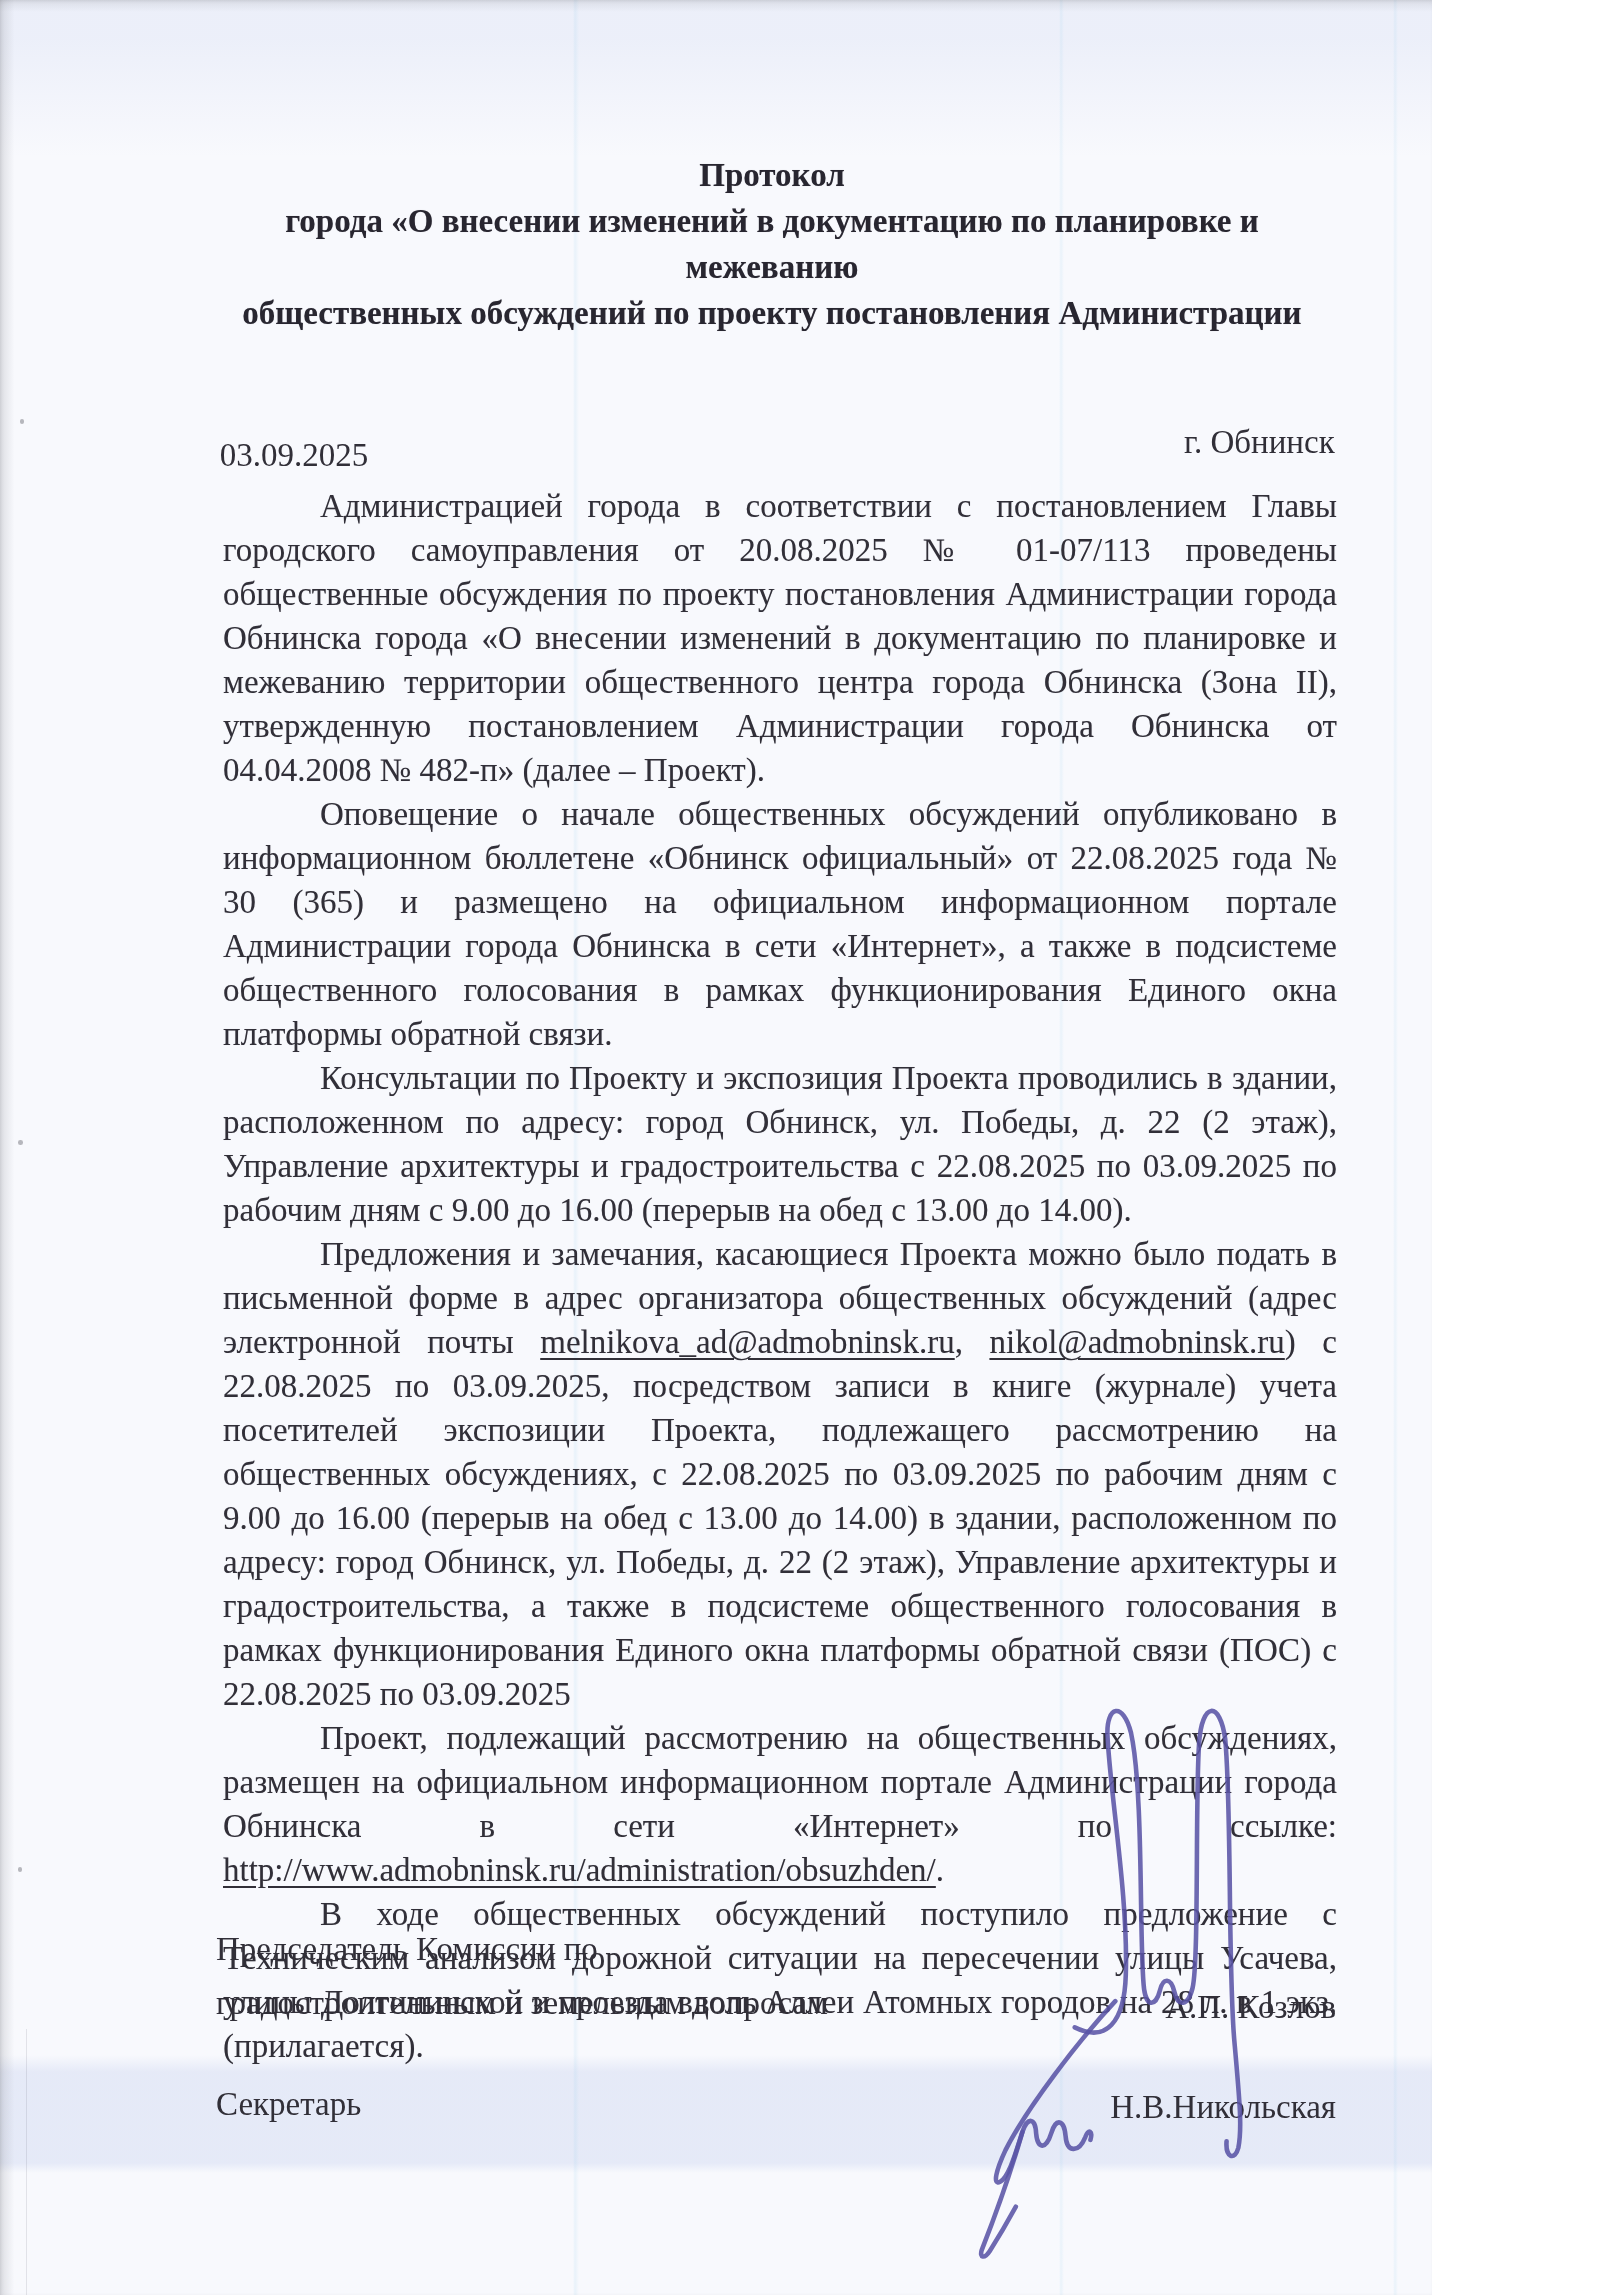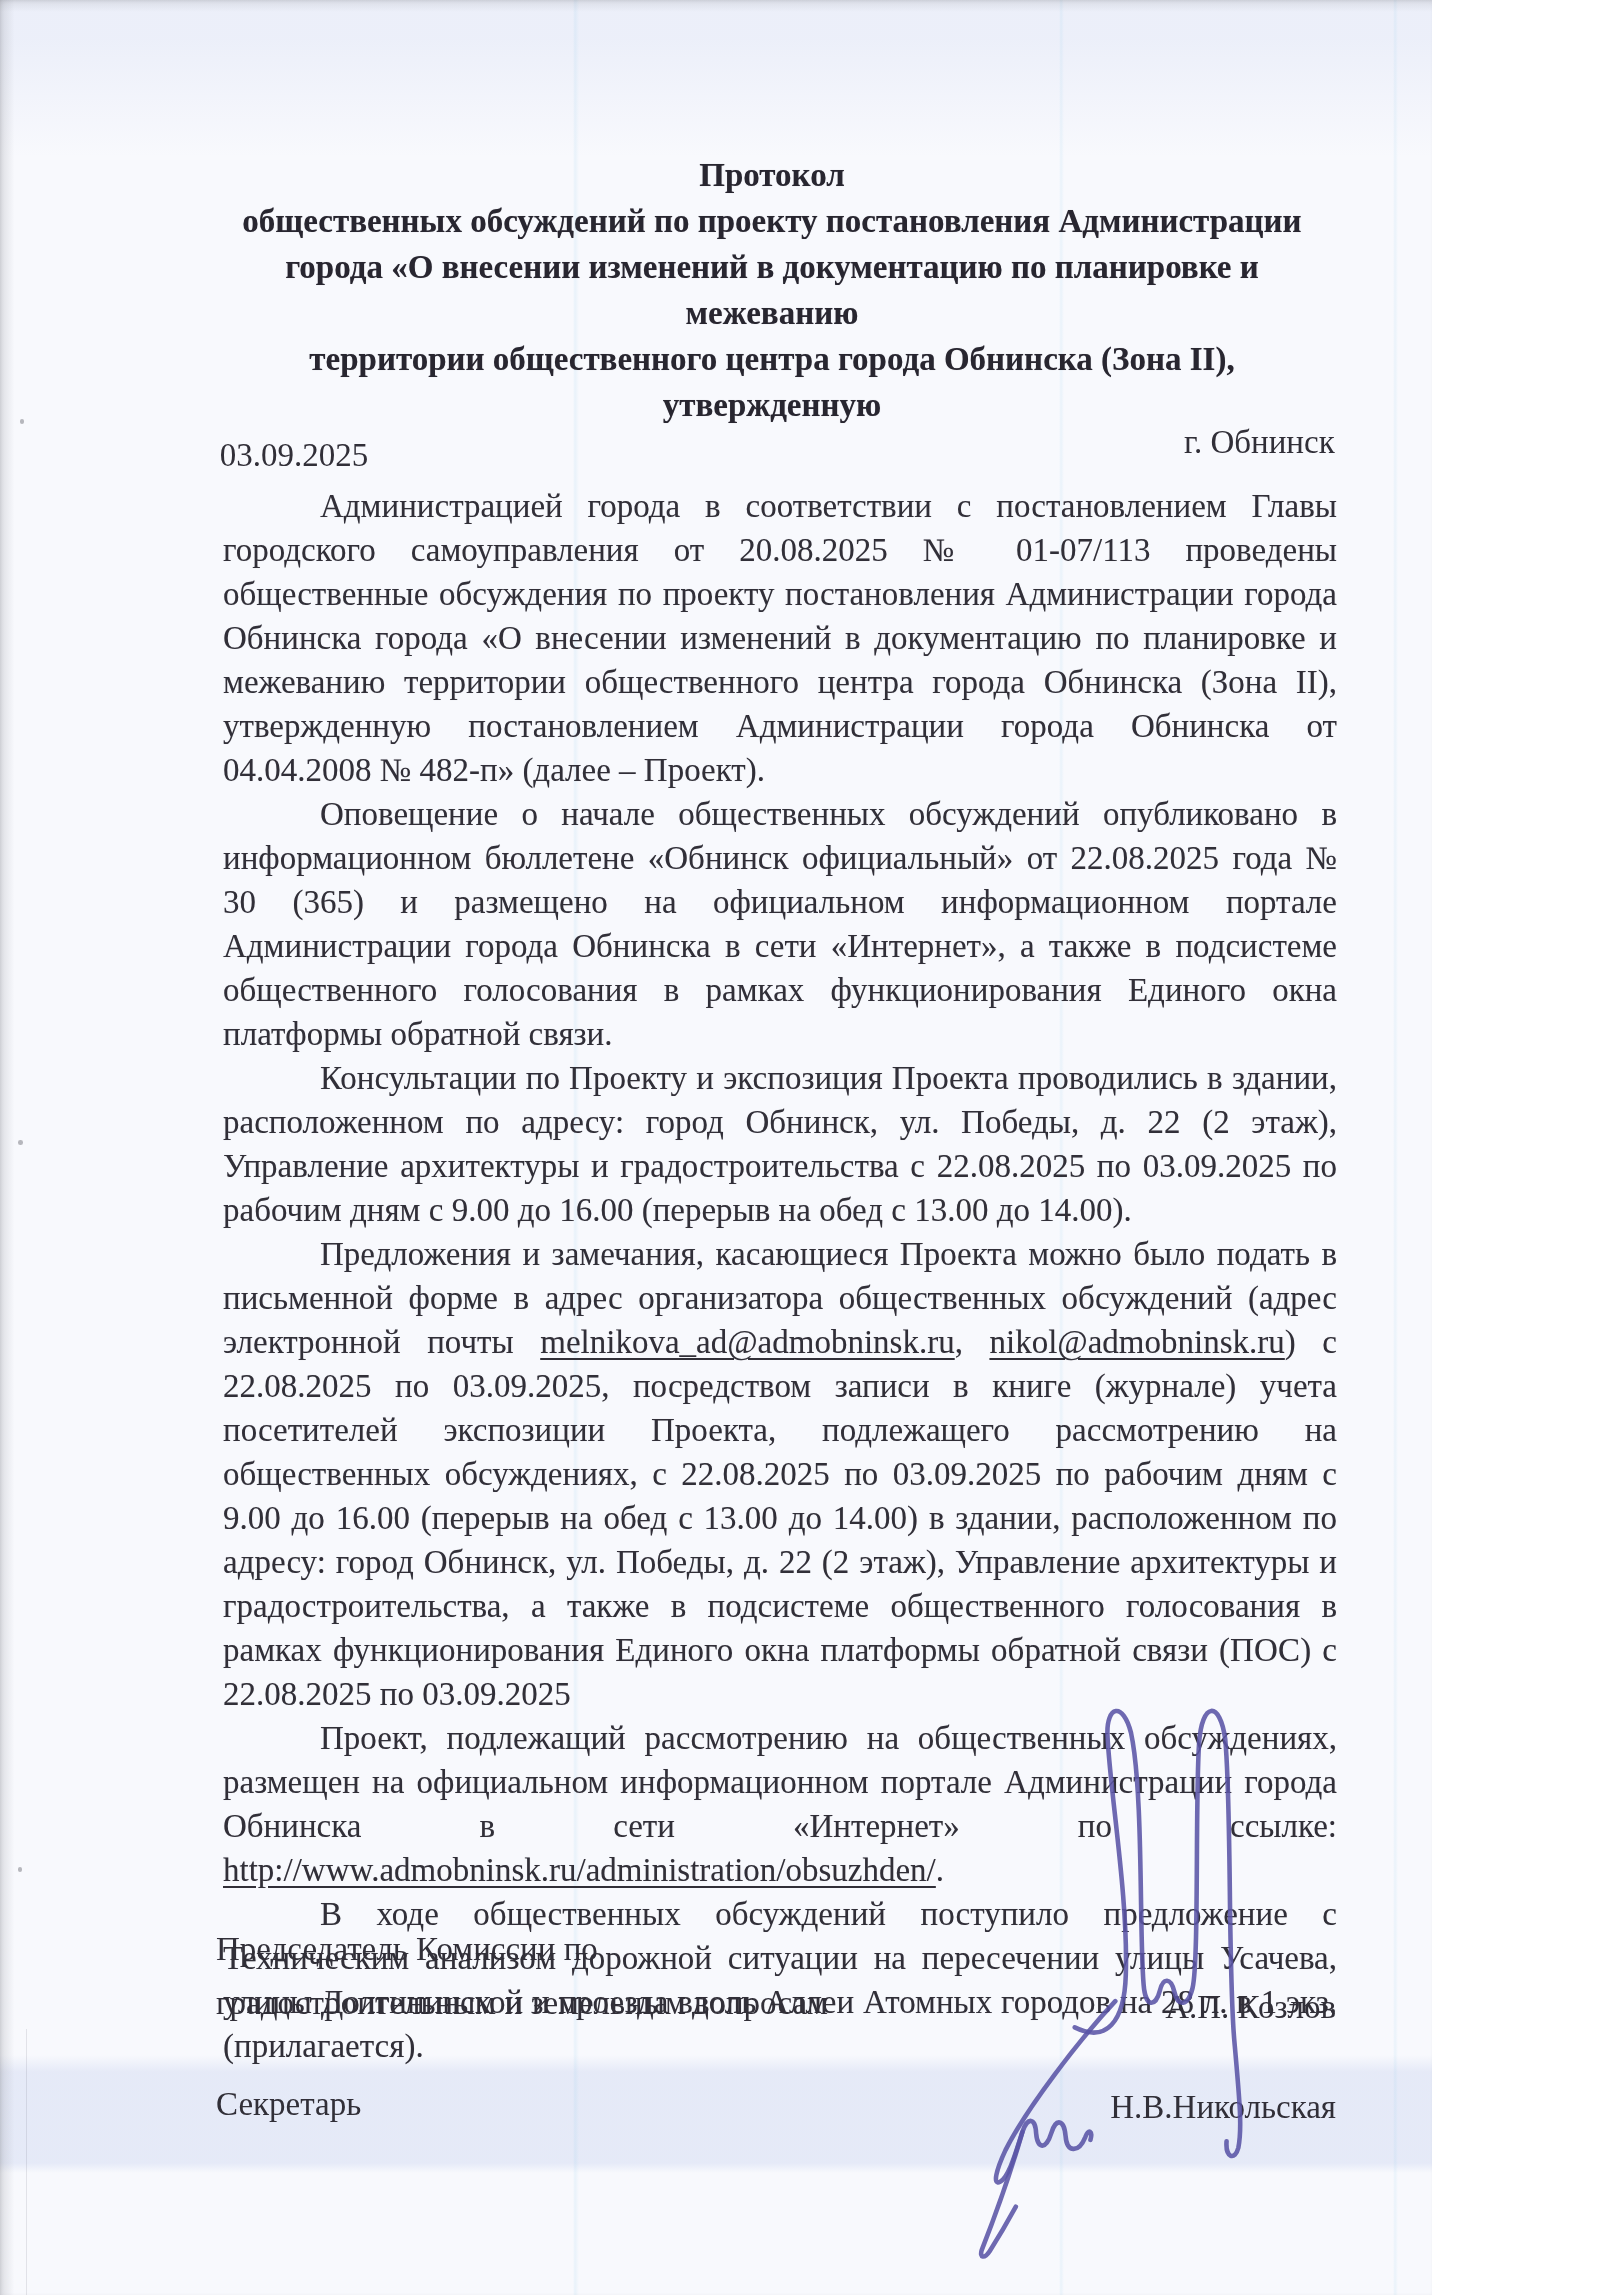--- a/index.html
+++ b/index.html
@@ -54,23 +54,22 @@
   .speck{position:absolute; width:4.6px; height:4.6px; border-radius:50%; background:rgba(60,60,70,0.35);}
   .crease{position:absolute; width:1.3px; background:rgba(120,124,140,0.18);}
 </style>
 </head>
 <body>
 
 <div class="page">
 
   <div class="title">
     <div>Протокол</div>
+    <div>города «О внесении изменений в документацию по планировке и межеванию</div>
     <div>общественных обсуждений по проекту постановления Администрации</div>
-    <div>города «О внесении изменений в документацию по планировке и межеванию</div>
-    <div>территории общественного центра города Обнинска (Зона II), утвержденную</div>
   </div>
 
   <div class="daterow">
     <span class="date">03.09.2025</span>
     <span class="place">г. Обнинск</span>
   </div>
 
   <div class="bodytext">
       <p><span>Администрацией города в соответствии с постановлением Главы городского самоуправления от 20.08.2025 № 01-07/113 проведены общественные обсуждения по проекту постановления Администрации города Обнинска города «О внесении изменений в документацию по планировке и межеванию территории общественного центра города Обнинска (Зона II), утвержденную постановлением Администрации города Обнинска от 04.04.2008 № 482-п» (далее – Проект).</span></p>
       <p><span>Оповещение о начале общественных обсуждений опубликовано в информационном бюллетене «Обнинск официальный» от 22.08.2025 года № 30 (365) и размещено на официальном информационном портале Администрации города Обнинска в сети «Интернет», а также в подсистеме общественного голосования в рамках функционирования Единого окна платформы обратной связи.</span></p>

